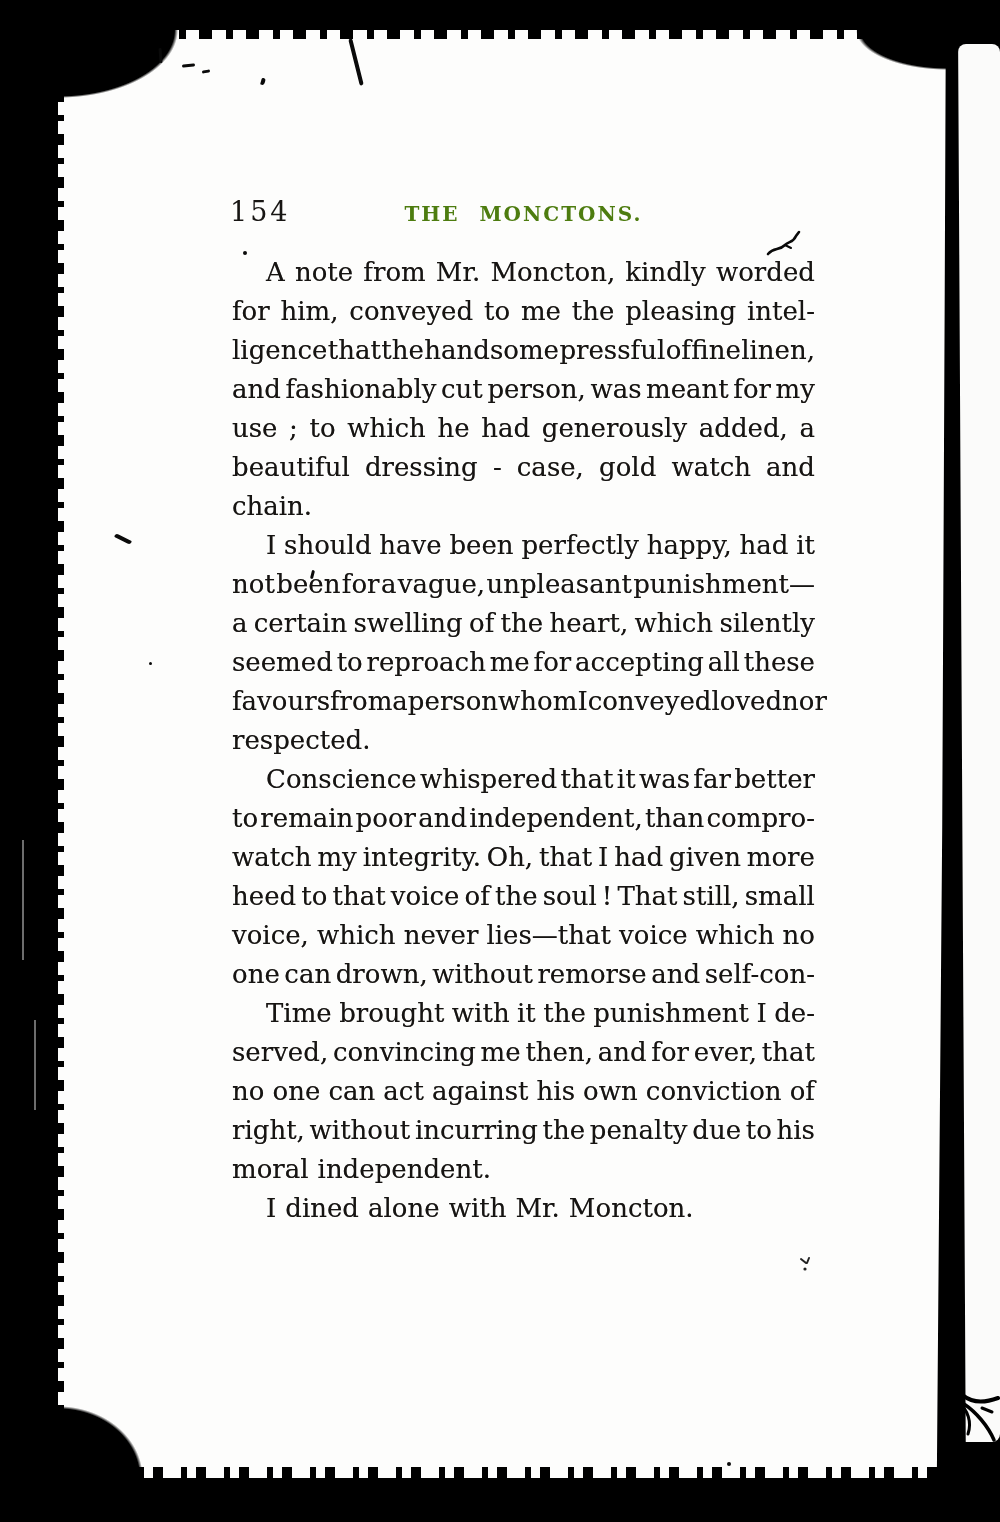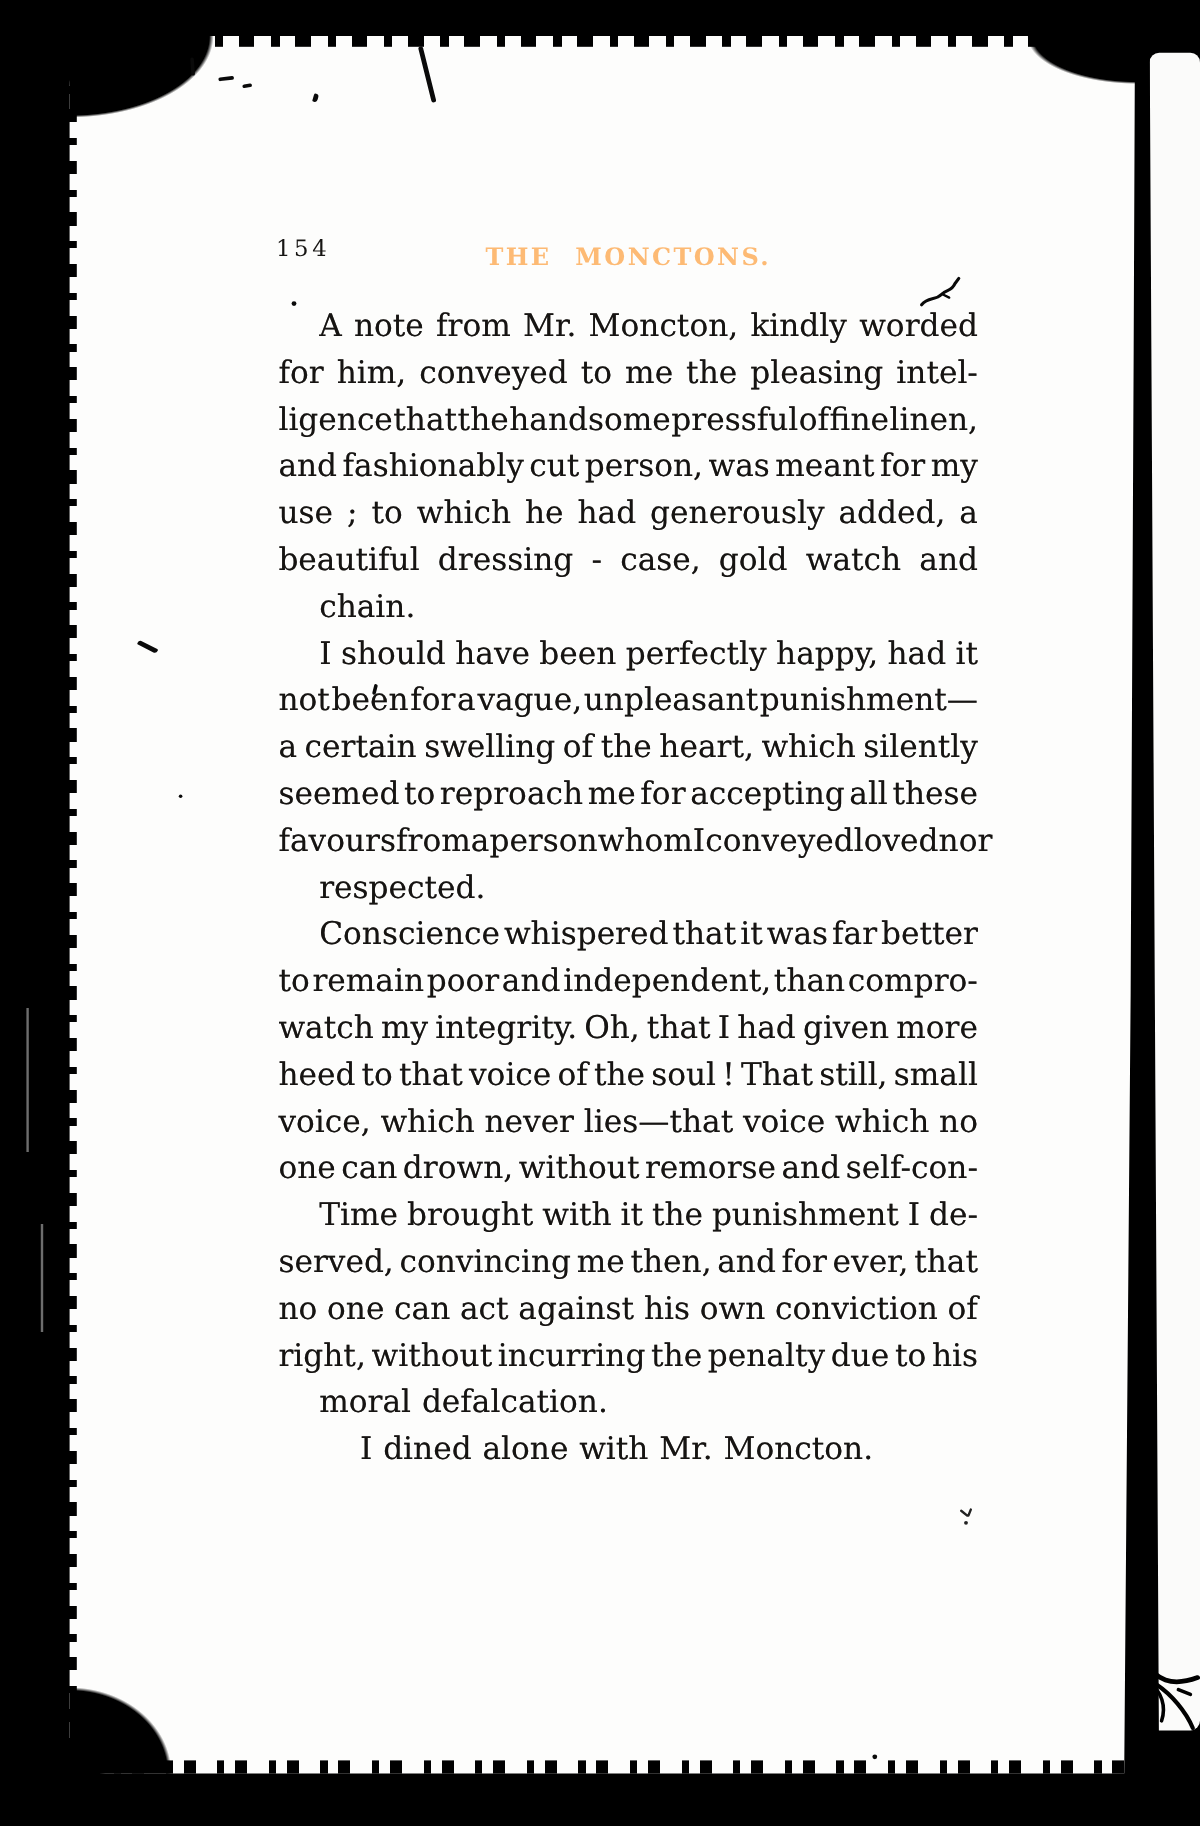--- a/index.html
+++ b/index.html
@@ -30,35 +30,35 @@
   .teeth-left{left:56px;top:30px;width:8px;height:1448px;
     background:repeating-linear-gradient(0deg,#000 0 11px,transparent 11px 24px,#000 24px 30px,transparent 30px 43px);}
   .corner-blob-tl{position:absolute;left:58px;top:30px;width:120px;height:68px;
     background:radial-gradient(120px 68px at 0% 0%,#000 97%,transparent 100%);}
   .corner-blob-bl{position:absolute;left:58px;top:1406px;width:85px;height:72px;
     background:radial-gradient(85px 72px at 0% 100%,#000 96%,transparent 100%);}
   .corner-blob-tr{position:absolute;left:856px;top:30px;width:92px;height:40px;
     background:radial-gradient(92px 40px at 100% 0%,#000 95%,transparent 100%);}
   
   .header-pageno{
-    position:absolute;left:230px;top:196px;font-size:19px;color:#171513;
+    position:absolute;left:230px;top:196px;font-size:27px;color:#171513;
     letter-spacing:3px;
   }
   .header-title{
     position:absolute;left:232px;top:202px;width:583px;text-align:center;
-    font-size:20px;font-weight:bold;color:#fdba74;letter-spacing:2px;word-spacing:11px;
+    font-size:20px;font-weight:bold;color:#4d7c0f;letter-spacing:2px;word-spacing:11px;
   }
   .bodytext{position:absolute;left:232px;top:252px;width:583px;color:#161412;}
   .line{
     height:39px;display:flex;align-items:center;justify-content:space-between;
     font-size:26px;white-space:nowrap;
     text-shadow:0 0 0.5px rgba(20,16,12,0.55);
   }
   .line.first{padding-left:34px;}
-  .line.endline{justify-content:flex-start;gap:9px;margin-left:34px;}
+  .line.endline{justify-content:flex-start;gap:9px;}
   
   .mark{position:absolute;background:#0a0a0a;}
   .m-tick{left:159px;top:48px;width:3px;height:15px;transform:rotate(-4deg);border-radius:2px;}
   .m-dash1{left:182px;top:64px;width:13px;height:3px;transform:rotate(-7deg);border-radius:2px;}
   .m-dash2{left:202px;top:70px;width:8px;height:3px;transform:rotate(-9deg);border-radius:2px;}
   .m-comma{left:261px;top:78px;width:4px;height:7px;border-radius:2px 3px 3px 1px;transform:rotate(16deg);}
   .m-stroke{left:354px;top:38px;width:4px;height:48px;transform:rotate(-14deg);border-radius:3px;}
   .m-period154{left:243px;top:251px;width:4px;height:4px;border-radius:50%;}
   .m-accent{left:311px;top:570px;width:3px;height:9px;transform:rotate(14deg);border-radius:2px;}
   .m-leftmark{left:114px;top:537px;width:18px;height:4px;transform:rotate(27deg);border-radius:3px 1px 3px 1px;}
@@ -302,21 +302,21 @@
       <span>without</span>
       <span>incurring</span>
       <span>the</span>
       <span>penalty</span>
       <span>due</span>
       <span>to</span>
       <span>his</span>
     </div>
   <div class="line endline">
       <span>moral</span>
-      <span>defalcation.</span>
+      <span>independent.</span>
     </div>
 
   <div class="line first endline">
       <span>I</span>
       <span>dined</span>
       <span>alone</span>
       <span>with</span>
       <span>Mr.</span>
       <span>Moncton.</span>
     </div>

